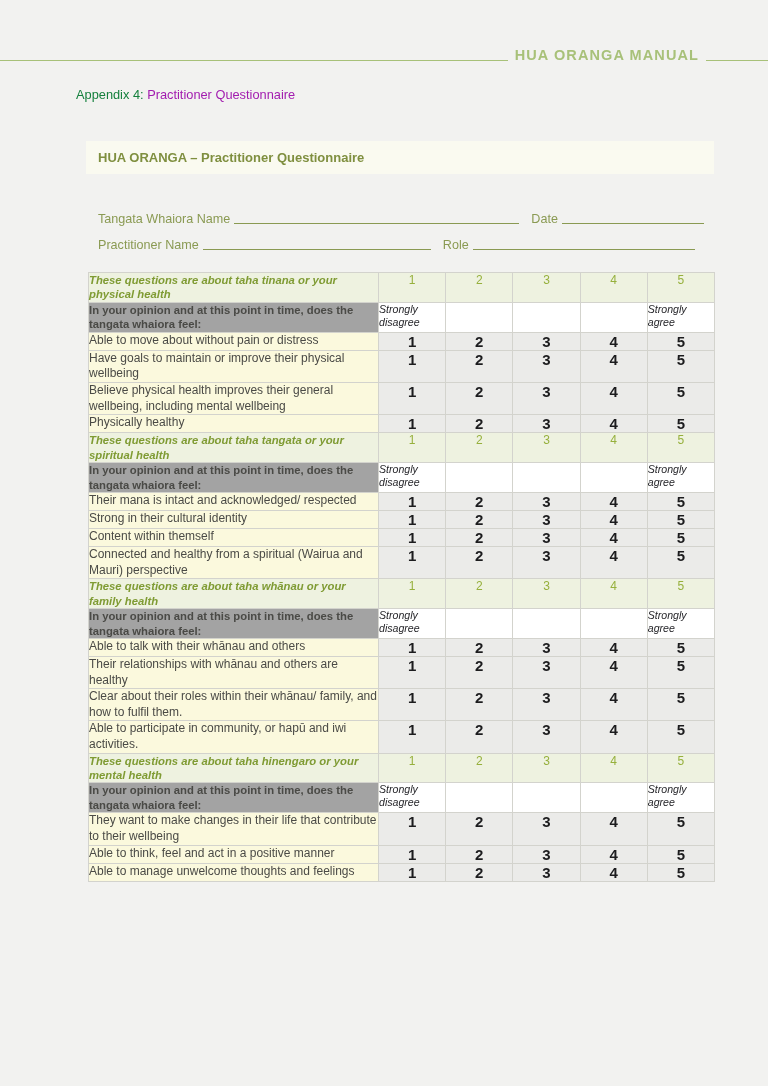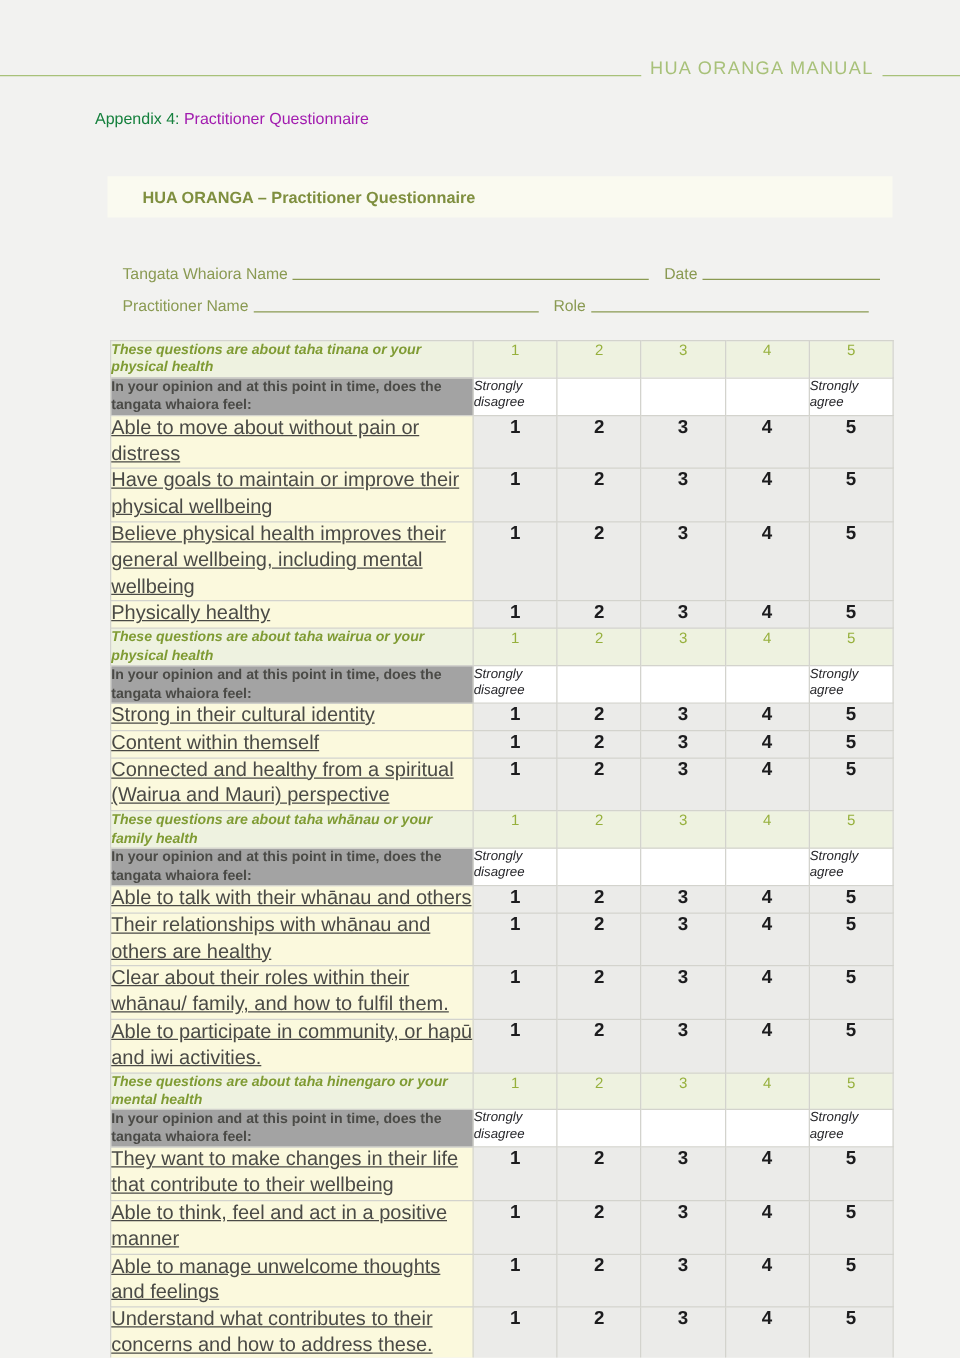--- a/index.html
+++ b/index.html
@@ -36,20 +36,21 @@
     position: absolute;
     top: 48px;
     right: 62px;
     font-size: 14.5px;
     letter-spacing: 1.1px;
     color: #a8c179;
     background: #f2f2f0;
     padding: 0 7px;
     line-height: 1;
     white-space: nowrap;
+    font-weight: bold;
   }
 
   
   .appendix-line {
     position: absolute;
     top: 87px;
     left: 76px;
     font-size: 12.8px;
     line-height: 1.3;
     white-space: nowrap;
@@ -71,21 +72,20 @@
     background: #fafaf0;
   }
   .title-band-text {
     position: absolute;
     top: 9px;
     left: 12px;
     font-size: 13px;
     font-weight: bold;
     color: #7f8f3f;
     white-space: nowrap;
-    margin-left: 16px;
   }
 
   
   .form-block {
     position: absolute;
     top: 200px;
     left: 98px;
     width: 616px;
     color: #8a9a52;
     font-size: 12.6px;
@@ -167,24 +167,23 @@
     padding: 7px 4px 6px 6px;
     text-align: left;
     vertical-align: top;
     margin-top: 32px;
   }
 
   
   .q-label {
     background: #fbf9dd;
     color: #4a4a46;
-    font-size: 16px;
+    font-size: 12px;
     line-height: 1.3;
     padding: 6px 9px 8px 9px;
-    text-decoration: underline;
   }
   .q-num {
     background: #ebebe9;
     color: #1c1c1e;
     font-size: 15px;
     font-weight: bold;
     text-align: center;
     vertical-align: middle;
     padding: 6px 0 7px 0;
   }
@@ -274,34 +273,42 @@
       </tr>
       <tr>
         <td class="q-label">Physically healthy</td>
         <td class="q-num">1</td>
         <td class="q-num">2</td>
         <td class="q-num">3</td>
         <td class="q-num">4</td>
         <td class="q-num">5</td>
       </tr>
       <tr>
-        <td class="sec-label">These questions are about taha wairua or your physical health</td>
+        <td class="sec-label">These questions are about taha tangata or your spiritual health</td>
         <td class="sec-num">1</td>
         <td class="sec-num">2</td>
         <td class="sec-num">3</td>
         <td class="sec-num">4</td>
         <td class="sec-num">5</td>
       </tr>
       <tr>
         <td class="anchor-label">In your opinion and at this point in time, does the tangata whaiora feel:</td>
         <td class="anchor-cell">Strongly disagree</td>
         <td class="anchor-cell">&nbsp;</td>
         <td class="anchor-cell">&nbsp;</td>
         <td class="anchor-cell">&nbsp;</td>
         <td class="anchor-cell">Strongly agree</td>
+      </tr>
+      <tr>
+        <td class="q-label">Their mana is intact and acknowledged/ respected</td>
+        <td class="q-num">1</td>
+        <td class="q-num">2</td>
+        <td class="q-num">3</td>
+        <td class="q-num">4</td>
+        <td class="q-num">5</td>
       </tr>
       <tr>
         <td class="q-label">Strong in their cultural identity</td>
         <td class="q-num">1</td>
         <td class="q-num">2</td>
         <td class="q-num">3</td>
         <td class="q-num">4</td>
         <td class="q-num">5</td>
       </tr>
       <tr>
@@ -401,22 +408,14 @@
         <td class="q-num">5</td>
       </tr>
       <tr>
         <td class="q-label">Able to manage unwelcome thoughts and feelings</td>
         <td class="q-num">1</td>
         <td class="q-num">2</td>
         <td class="q-num">3</td>
         <td class="q-num">4</td>
         <td class="q-num">5</td>
       </tr>
-      <tr>
-        <td class="q-label">Understand what contributes to their concerns and how to address these.</td>
-        <td class="q-num">1</td>
-        <td class="q-num">2</td>
-        <td class="q-num">3</td>
-        <td class="q-num">4</td>
-        <td class="q-num">5</td>
-      </tr>
     </tbody>
 </table>
 
 </body></html>

